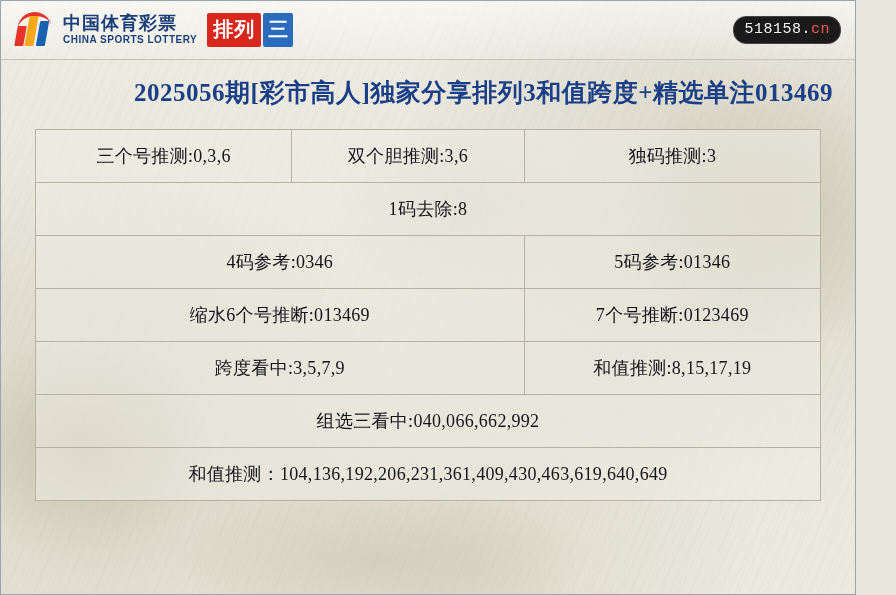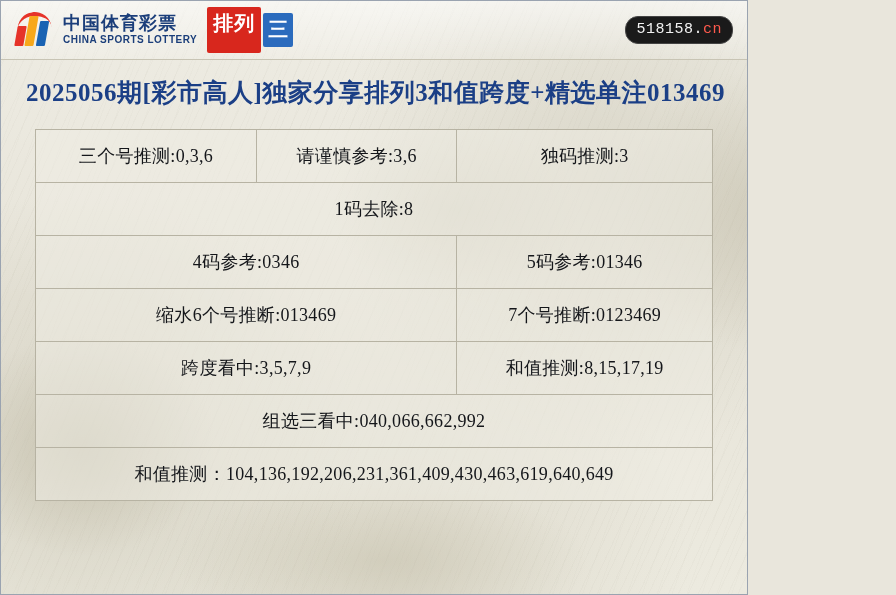--- a/index.html
+++ b/index.html
@@ -8,21 +8,21 @@
   }
   body {
     width: 896px;
     height: 595px;
     font-family: "Liberation Serif", "DejaVu Serif", serif;
     background: #e9e6dc;
     overflow: hidden;
   }
   .page {
     position: relative;
-    width: 748px;
+    width: 856px;
     height: 595px;
     box-sizing: border-box;
     border: 1px solid #9aa3b0;
     background:
       radial-gradient(circle at 12% 78%, rgba(200,196,178,0.55) 0%, rgba(200,196,178,0) 34%),
       radial-gradient(circle at 82% 30%, rgba(198,194,176,0.45) 0%, rgba(198,194,176,0) 38%),
       radial-gradient(circle at 55% 95%, rgba(205,200,183,0.45) 0%, rgba(205,200,183,0) 40%),
       linear-gradient(180deg, #eeece3 0%, #e7e4d9 50%, #eceadf 100%);
     overflow: hidden;
   }
@@ -109,21 +109,21 @@
     display: flex;
     align-items: center;
     gap: 0;
   }
   .brand-red {
     background: #d8271d;
     color: #ffffff;
     font-family: "Liberation Sans", sans-serif;
     font-weight: bold;
     font-size: 20px;
-    padding: 3px 6px 16px 6px;
+    padding: 3px 6px 4px 6px;
     letter-spacing: 1px;
     border-radius: 2px;
   }
   .brand-blue {
     background: #2b6bbd;
     color: #ffffff;
     font-family: "Liberation Sans", sans-serif;
     font-weight: bold;
     font-size: 20px;
     padding: 3px 5px 4px 5px;
@@ -209,21 +209,21 @@
     </div>
   </div>
 
   <div class="title">2025056期[彩市高人]独家分享排列3和值跨度+精选单注013469</div>
 
   <div class="table-wrap">
     <table class="pred">
       <tbody>
         <tr>
           <td>三个号推测:0,3,6</td>
-          <td>请谨慎参考:3,6</td>
+          <td>双个胆推测:3,6</td>
           <td>独码推测:3</td>
         </tr>
         <tr>
           <td class="row-single" colspan="3">1码去除:8</td>
         </tr>
         <tr>
           <td colspan="2">4码参考:0346</td>
           <td>5码参考:01346</td>
         </tr>
         <tr>

